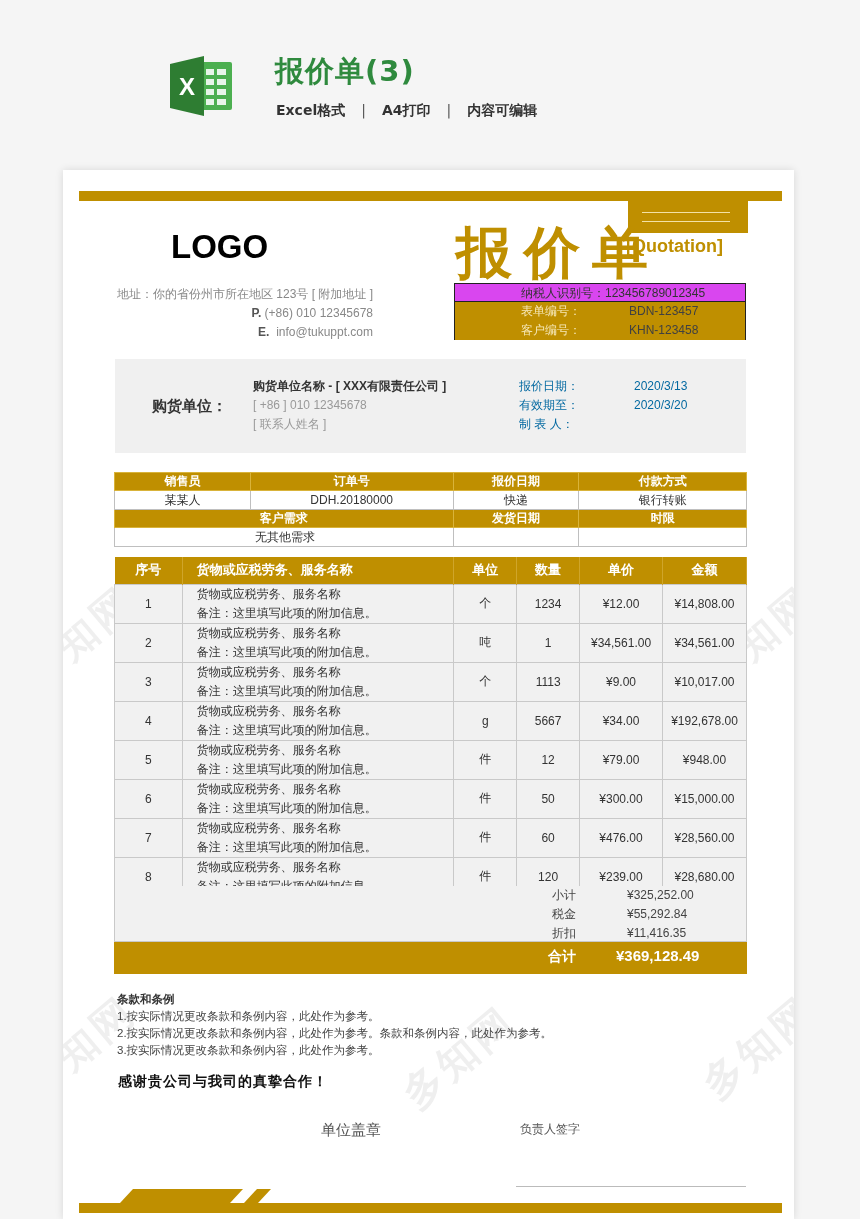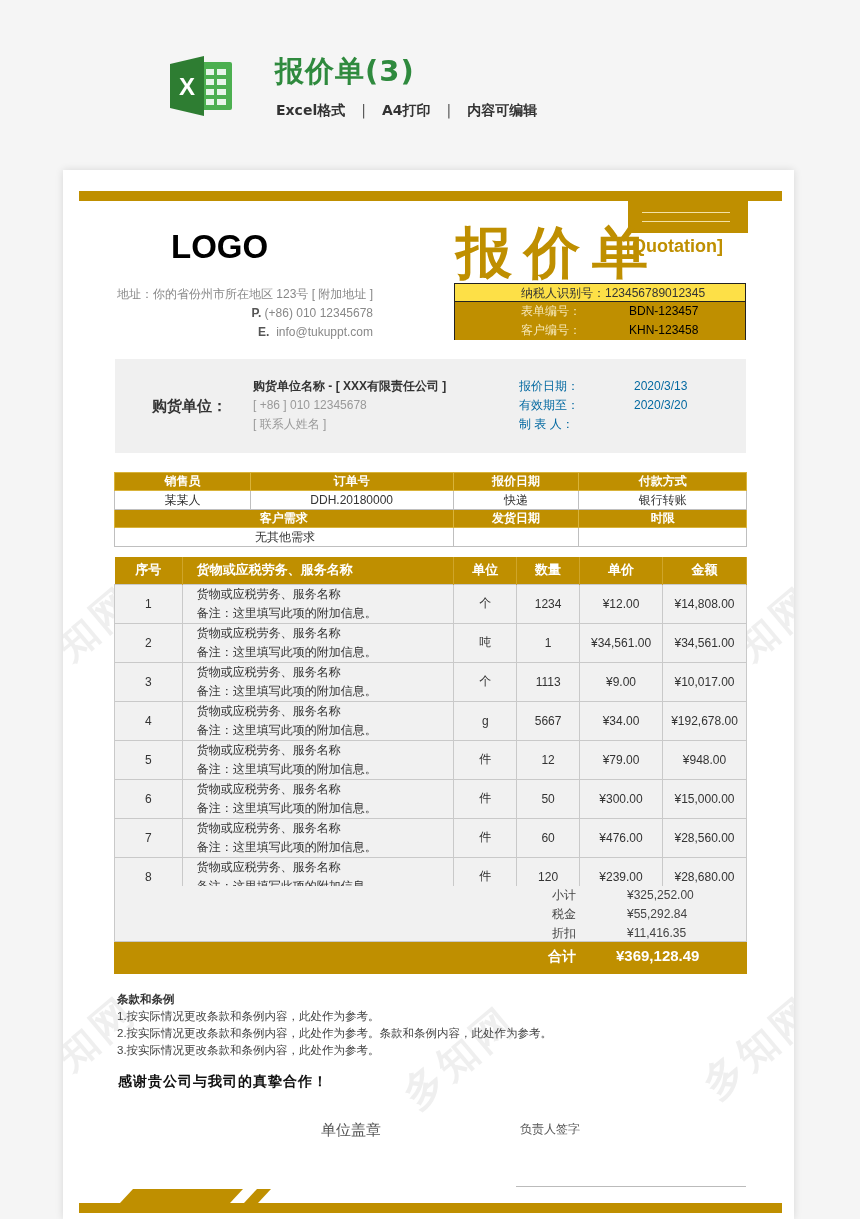--- a/index.html
+++ b/index.html
@@ -21,24 +21,24 @@
   .top-tab .ln { position: absolute; left: 14px; width: 88px; height: 1px; background: #f3e2a6; }
 
   .logo { position: absolute; left: 108px; top: 58px; font-size: 33px; font-weight: bold; color: #000; font-family: "Liberation Sans", sans-serif; }
   .big-title { position: absolute; left: 393px; top: 46px; font-size: 56px; font-weight: bold; color: #bf8f00; letter-spacing: 12px; }
   .quote-en { position: absolute; left: 563px; top: 66px; font-size: 18px; font-weight: bold; color: #bf8f00; font-family: "Liberation Sans", sans-serif; }
 
   .addr { position: absolute; left: 54px; top: 115px; font-size: 12px; color: #888; line-height: 19px; font-family: "Liberation Sans", sans-serif; text-align: right; }
   .addr b { color: #555; }
 
   .taxbox { position: absolute; left: 391px; top: 113px; width: 292px; height: 57px; border: 1px solid #222; }
-  .taxbox .row1 { height: 18px; background: #fde047; border-bottom: 1px solid #222; font-size: 12px; color: #333; line-height: 18px; padding-left: 66px; font-family: "Liberation Sans", sans-serif; }
+  .taxbox .row1 { height: 18px; background: #d946ef; border-bottom: 1px solid #222; font-size: 12px; color: #333; line-height: 18px; padding-left: 66px; font-family: "Liberation Sans", sans-serif; }
   .taxbox .rowg { height: 19px; font-size: 12px; color: #f6e8b8; line-height: 19px; position: relative; font-family: "Liberation Sans", sans-serif; }
   .taxbox .rowg .k { position: absolute; left: 66px; }
-  .taxbox .rowg .v { position: absolute; left: 174px; color: #000000; }
+  .taxbox .rowg .v { position: absolute; left: 174px; color: #404040; }
 
   
   .buyer { position: absolute; left: 52px; top: 189px; width: 631px; height: 94px; background: #f0f0f0; }
   .buyer-label { position: absolute; left: 37px; top: 38px; font-size: 15px; font-weight: bold; color: #333; }
   .buyer-info { position: absolute; left: 138px; top: 18px; font-size: 12px; line-height: 19px; color: #999; font-family: "Liberation Sans", sans-serif; }
   .buyer-info .nm { color: #333; font-weight: bold; }
   .buyer-dates { position: absolute; left: 404px; top: 18px; font-size: 12px; line-height: 19px; color: #0369a1; font-family: "Liberation Sans", sans-serif; }
   .buyer-dates .row { position: relative; height: 19px; width: 220px; }
   .buyer-dates .v { position: absolute; left: 115px; top: 0; }
 

